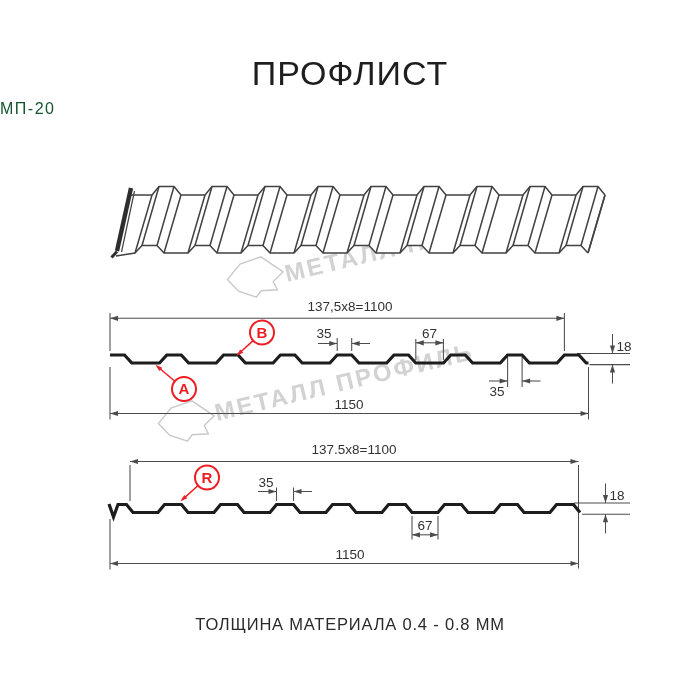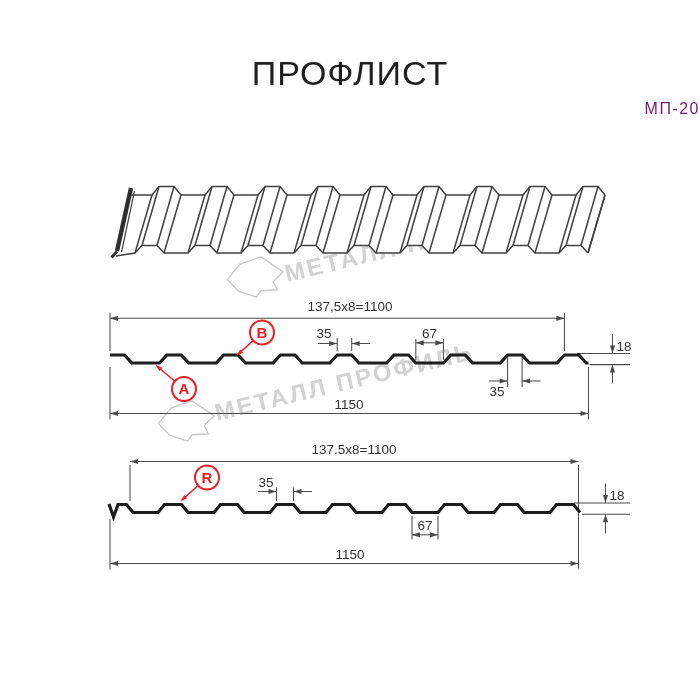--- a/index.html
+++ b/index.html
@@ -1,22 +1,22 @@
 <!DOCTYPE html>
 <html><head>
 <meta charset="utf-8">
 <style>
   html,body{margin:0;padding:0;background:#fff;}
   .page{position:relative;width:700px;height:700px;background:#fff;overflow:hidden;
         font-family:"Liberation Sans",sans-serif;}
   #scene{position:absolute;left:0;top:0;}
   .title{position:absolute;left:0;top:54px;width:700px;text-align:center;
          font-size:34px;font-weight:400;letter-spacing:1px;color:#1e1e1e;}
-  .subtitle{position:absolute;left:0;top:100px;width:700px;text-align:right;
-         font-size:16px;font-weight:500;letter-spacing:1.5px;color:#701a75;}
+  .subtitle{position:absolute;left:0;top:100px;width:700px;text-align:left;
+         font-size:16px;font-weight:500;letter-spacing:1.5px;color:#14532d;}
   .footer{position:absolute;left:0;top:615px;width:700px;text-align:center;
          font-size:16.5px;font-weight:500;letter-spacing:0.8px;color:#2a2a2a;}
   text{font-family:"Liberation Sans",sans-serif;}
 </style>
 </head>
 <body>
 
 <div class="page">
   <div class="title">ПРОФЛИСТ</div>
   <div class="subtitle">МП-20</div>
@@ -164,13 +164,14 @@
         <text x="350" y="558.8" text-anchor="middle" font-size="13.5" fill="#333" font-weight="400">1150</text>
         <polyline points="109,504 113.5,517 118,504.5 126.5,504.5 133,512.5 158,512.5 164.5,504.5 181.5,504.5 188,512.5 214,512.5 220.5,504.5 237.5,504.5 244,512.5 270,512.5 276.5,504.5 293.5,504.5 300,512.5 326,512.5 332.5,504.5 349.5,504.5 356,512.5 382,512.5 388.5,504.5 405.5,504.5 412,512.5 438,512.5 444.5,504.5 461.5,504.5 468,512.5 494,512.5 500.5,504.5 517.5,504.5 524,512.5 550,512.5 556.5,504.5 573.5,504.5 580,512.5" fill="none" stroke="#1d1d1d" stroke-width="3.2"></polyline>
         <g>
           <line x1="198.0720990857378" y1="485.51826572677135" x2="182.1367818342814" y2="499.8299846167586" stroke="#ee1c23" stroke-width="1.5"></line>
           <polygon points="180.5,501.3 184.23792681674487,494.98589649176864 187.1779575832277,498.25946016033146" fill="#ee1c23"></polygon>
           <circle cx="207" cy="477.5" r="12" fill="none" stroke="#ee1c23" stroke-width="2"></circle>
           <text x="207" y="482.5" text-anchor="middle" font-size="15" fill="#ee1c23" font-weight="700">R</text>
         </g>
       </g>
   </svg>
+  <div class="footer">ТОЛЩИНА МАТЕРИАЛА 0.4 - 0.8 ММ</div>
 </div>
 
 </body></html>

